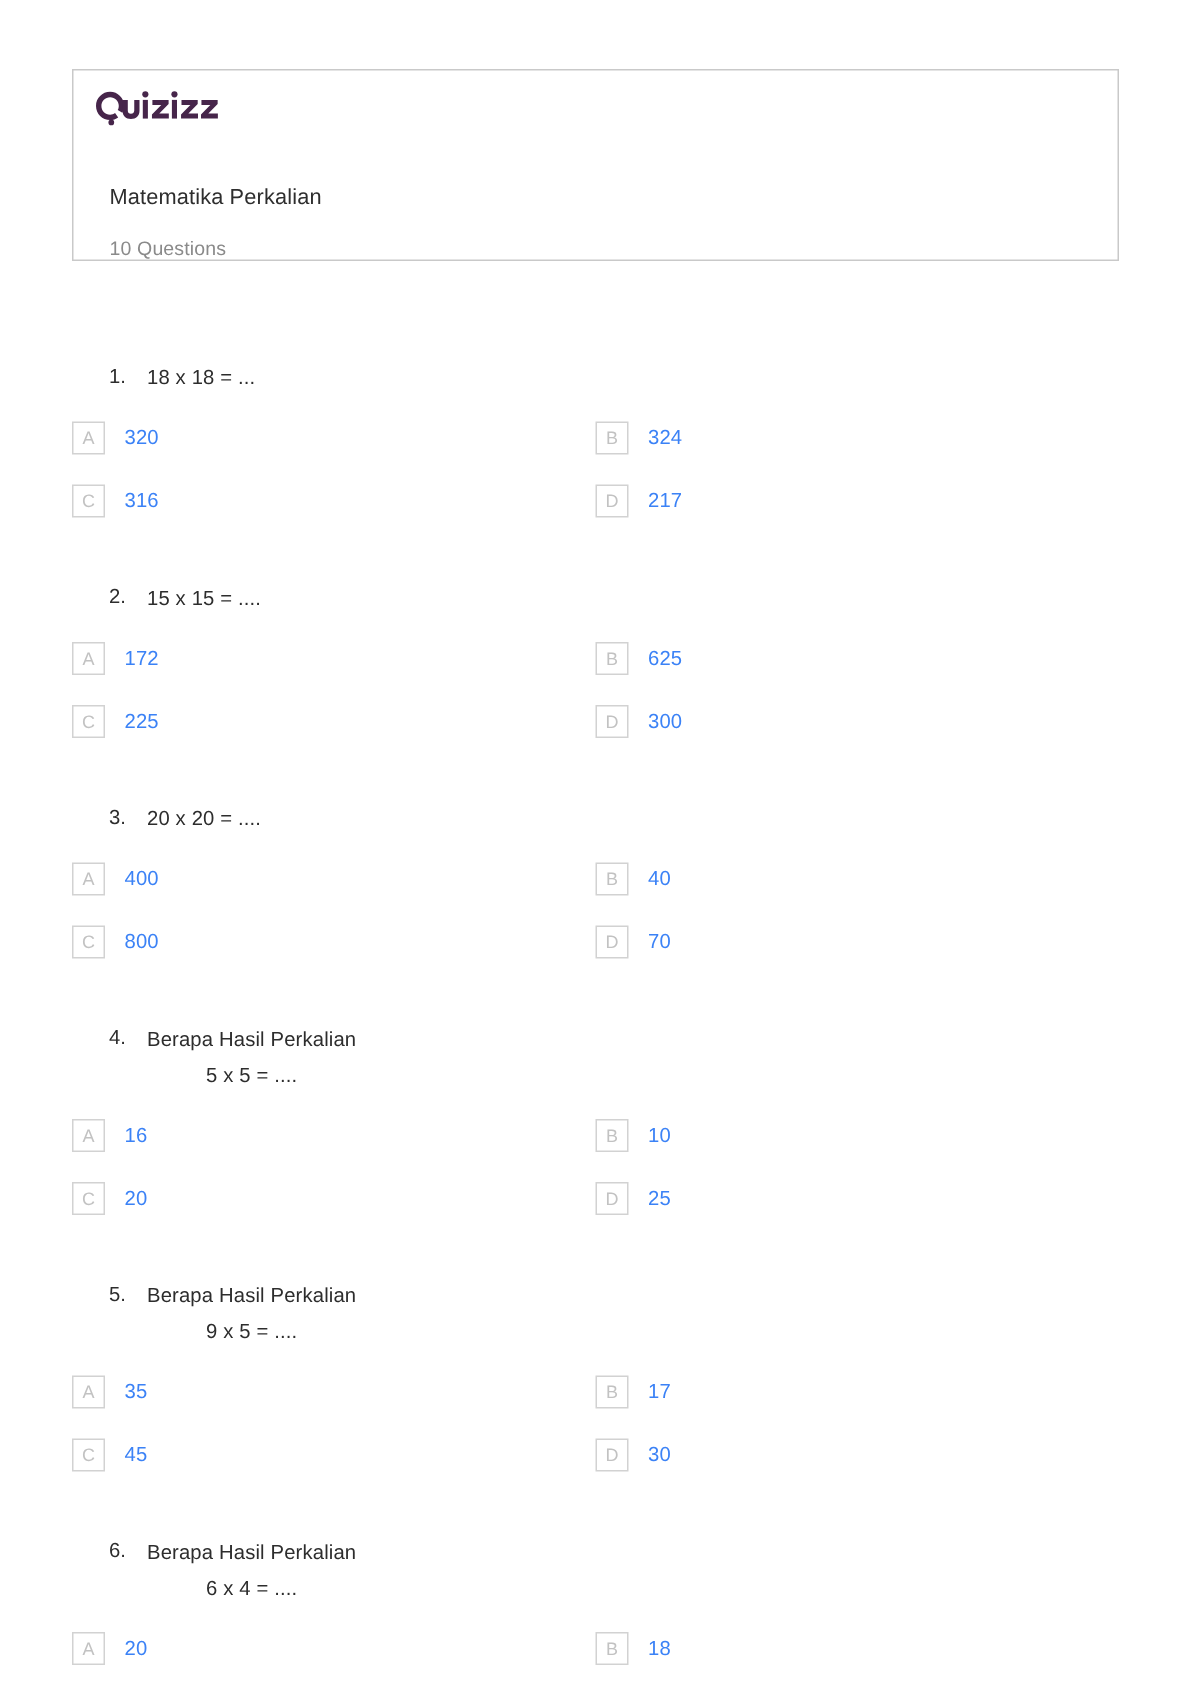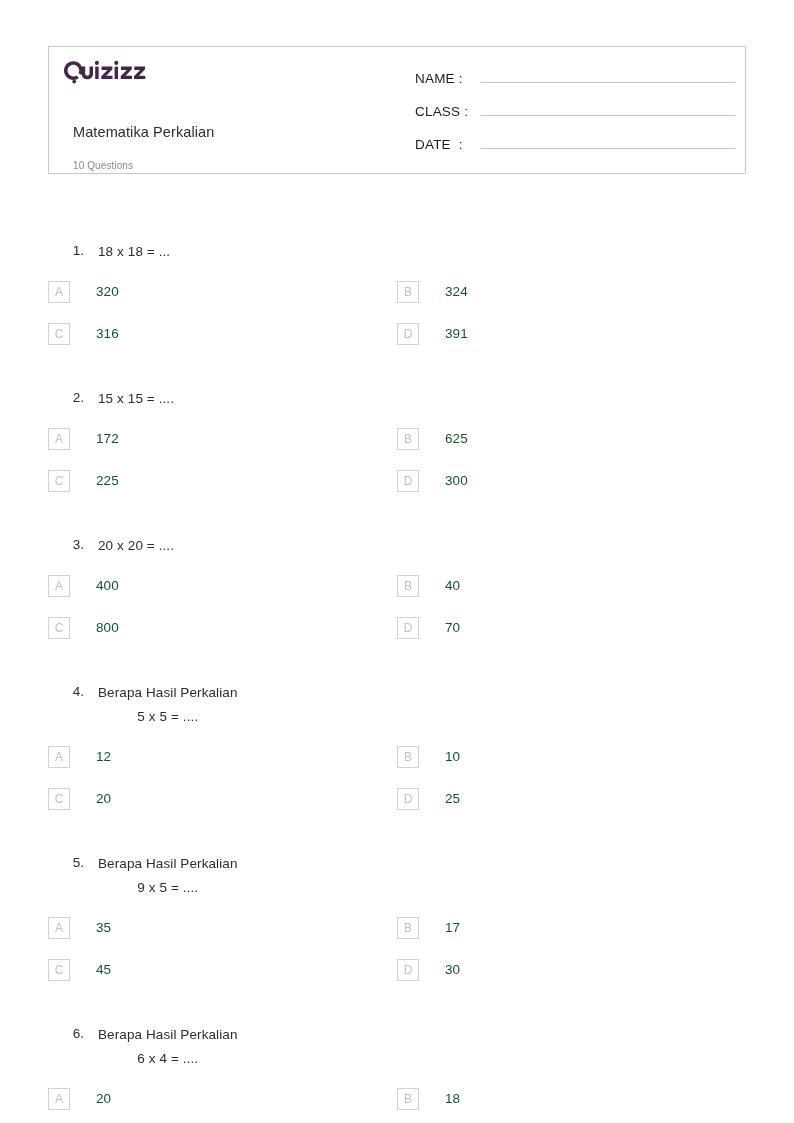--- a/index.html
+++ b/index.html
@@ -49,21 +49,21 @@
     top: 64px;
     font-size: 14.5px;
     line-height: 19px;
     color: #2e2e2e;
     letter-spacing: 0.1px;
   }
   .quiz-count {
     position: absolute;
     left: 12px;
     top: 98px;
-    font-size: 10px;
+    font-size: 13px;
     line-height: 18px;
     color: #8a8a8a;
     letter-spacing: 0.1px;
   }
 
   
   .fields {
     position: absolute;
     left: 366px;
     top: 20px;
@@ -142,23 +142,23 @@
     box-sizing: border-box;
     border: 1px solid #d2d2d2;
     color: #c2c2c2;
     font-size: 12px;
     line-height: 20px;
     text-align: center;
     flex: none;
     background: #ffffff;
   }
   .opt-text {
-    margin-left: 26px;
+    margin-left: 13px;
     font-size: 13.5px;
-    color: #14532d;
+    color: #3b82f6;
     line-height: 22px;
     letter-spacing: 0.1px;
   }
   .q-gap { height: 42px; }
 </style>
 </head>
 <body>
 
 <div class="header-card">
 
@@ -184,34 +184,20 @@
 
           <path d="M72.3 6.6h10.8v2.75l-6.2 6.35h6.35v3.35H72.0v-2.8l6.2-6.3H72.3V6.6z"></path>
         </g>
       </svg>
     </div>
 
     <div class="quiz-title">Matematika Perkalian</div>
     <div class="quiz-count">10 Questions</div>
   </div>
 
-  <div class="fields">
-    <div class="field-row name">
-      <span class="field-label">NAME :</span>
-      <span class="field-line"></span>
-    </div>
-    <div class="field-row class">
-      <span class="field-label">CLASS :</span>
-      <span class="field-line"></span>
-    </div>
-    <div class="field-row date">
-      <span class="field-label">DATE  :</span>
-      <span class="field-line"></span>
-    </div>
-  </div>
 </div>
 
 <div class="questions">
 
   <div class="question-block">
     <div class="q-head">
       <span class="q-num">1.</span>
       <span class="q-text">18 x 18 = ...</span>
     </div>
     <div class="opt-grid">
@@ -222,21 +208,21 @@
       <div class="opt">
         <span class="opt-letter">B</span>
         <span class="opt-text">324</span>
       </div>
       <div class="opt">
         <span class="opt-letter">C</span>
         <span class="opt-text">316</span>
       </div>
       <div class="opt">
         <span class="opt-letter">D</span>
-        <span class="opt-text">391</span>
+        <span class="opt-text">217</span>
       </div>
     </div>
   </div>
   <div class="q-gap"></div>
 
   <div class="question-block">
     <div class="q-head">
       <span class="q-num">2.</span>
       <span class="q-text">15 x 15 = ....</span>
     </div>
@@ -289,21 +275,21 @@
 
   <div class="question-block">
     <div class="q-head">
       <span class="q-num">4.</span>
       <span class="q-text">Berapa Hasil Perkalian
 5 x 5 = ....</span>
     </div>
     <div class="opt-grid">
       <div class="opt">
         <span class="opt-letter">A</span>
-        <span class="opt-text">12</span>
+        <span class="opt-text">16</span>
       </div>
       <div class="opt">
         <span class="opt-letter">B</span>
         <span class="opt-text">10</span>
       </div>
       <div class="opt">
         <span class="opt-letter">C</span>
         <span class="opt-text">20</span>
       </div>
       <div class="opt">

